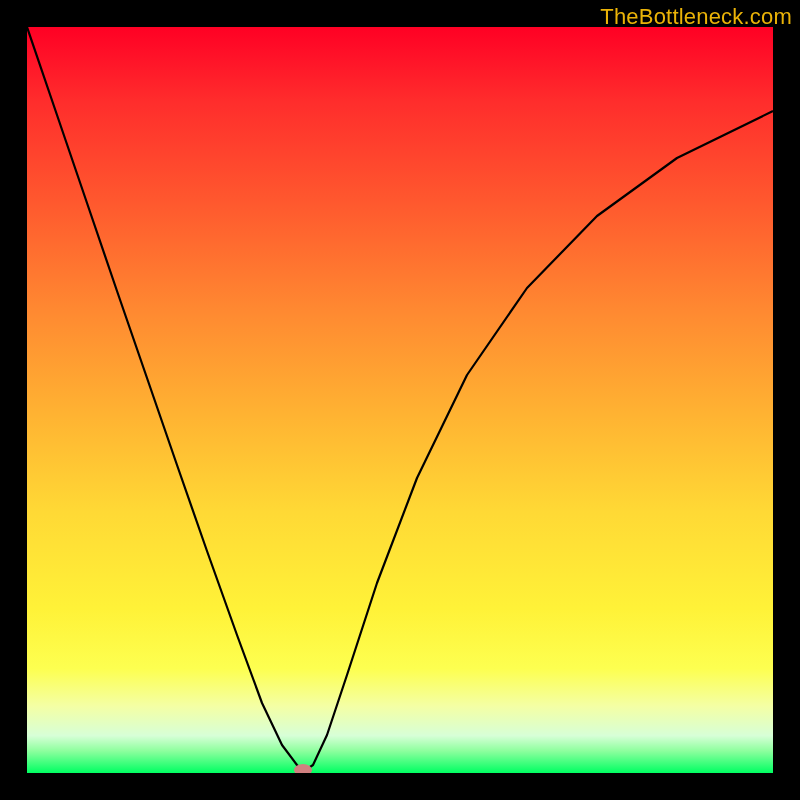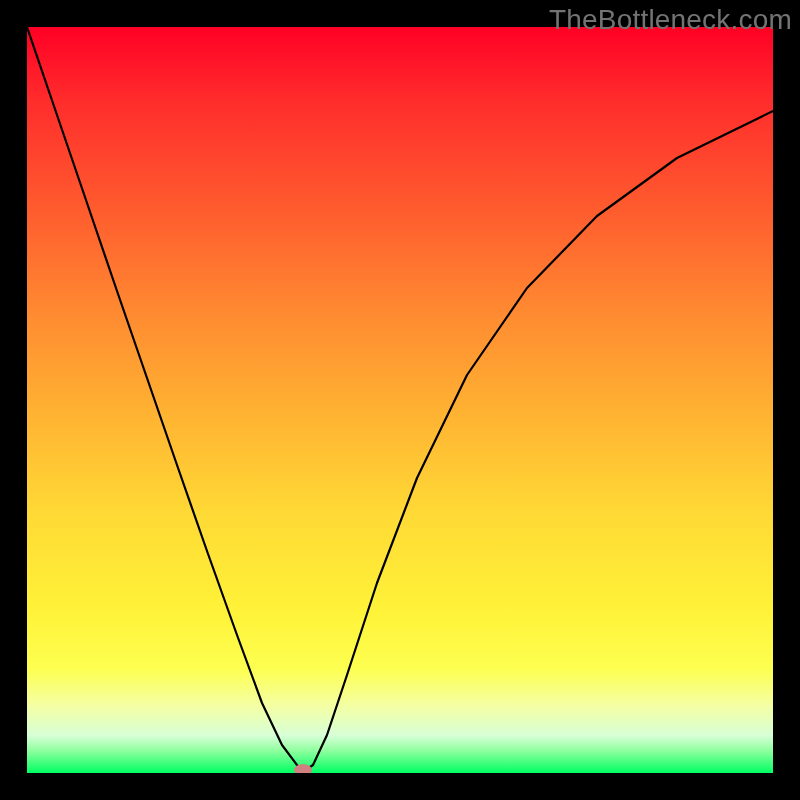--- a/index.html
+++ b/index.html
@@ -54,22 +54,22 @@
     width: 18px;
     height: 12px;
     border-radius: 50%;
     background: #d08080;
   }
 
   .watermark {
     position: absolute;
     top: 4px;
     right: 8px;
-    color: #737373;
-    font-size: 28px;
+    color: #eab308;
+    font-size: 22px;
     font-weight: 500;
     letter-spacing: 0.2px;
   }
 </style>
 </head>
 <body>
 
 <div class="frame">
   <div class="gradient"></div>
 

